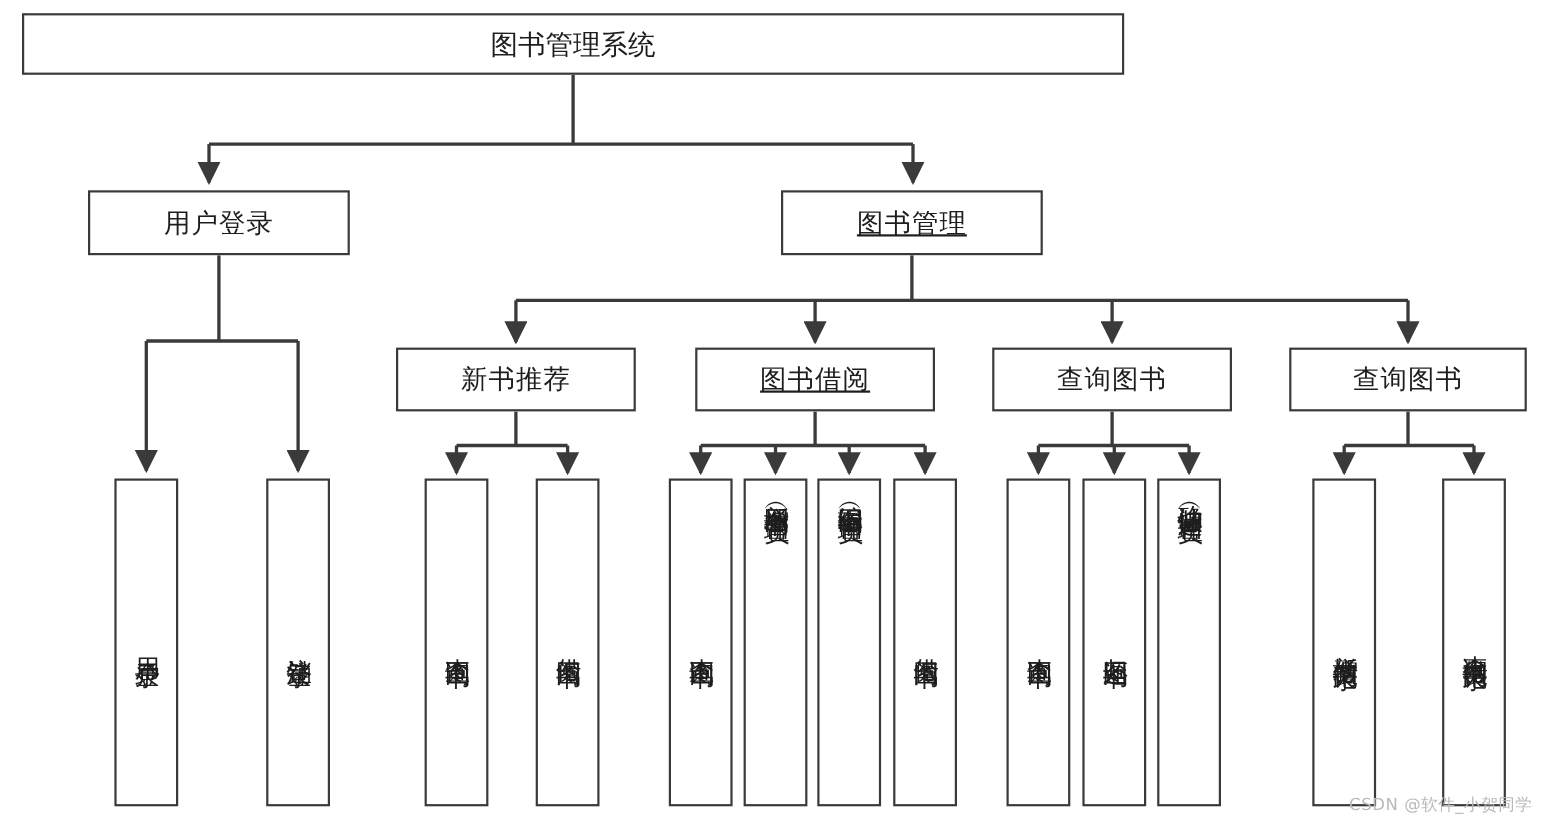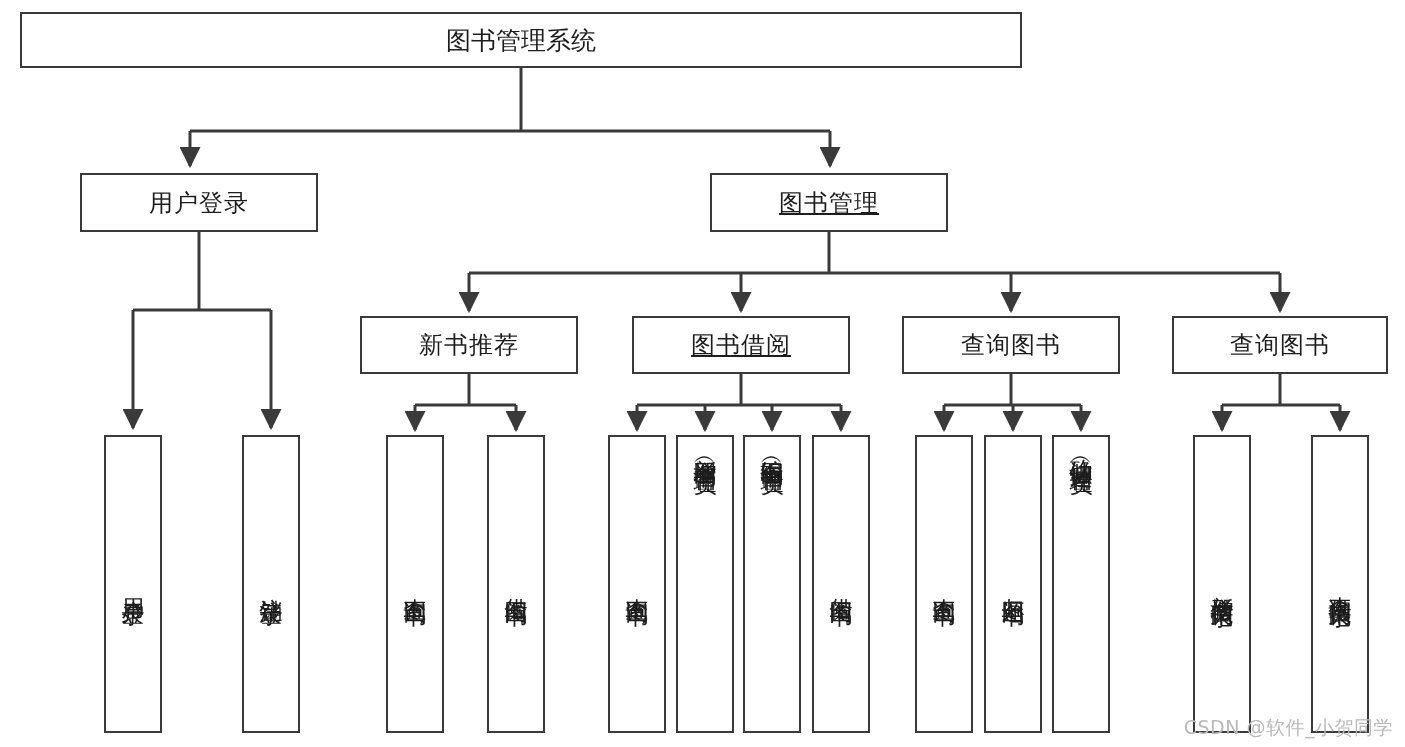--- a/index.html
+++ b/index.html
@@ -67,21 +67,21 @@
   .leaf.center .vtext {
     padding-top: 0;
   }
   .leaf.center {
     align-items: center;
   }
   .watermark {
     position: absolute;
     right: 12px;
     bottom: 6px;
-    font-size: 19px;
+    font-size: 15px;
     color: #b9b9b9;
     white-space: nowrap;
     letter-spacing: 0.5px;
   }
 </style>
 </head>
 <body>
 
 <div id="canvas">
 

